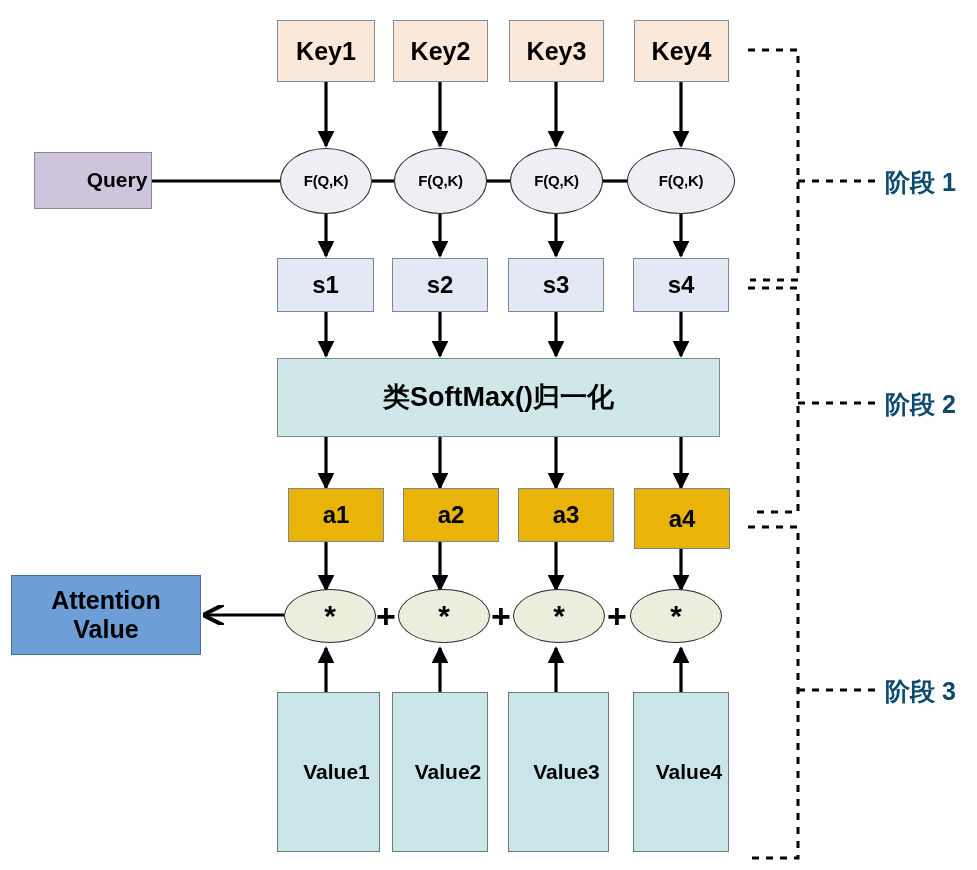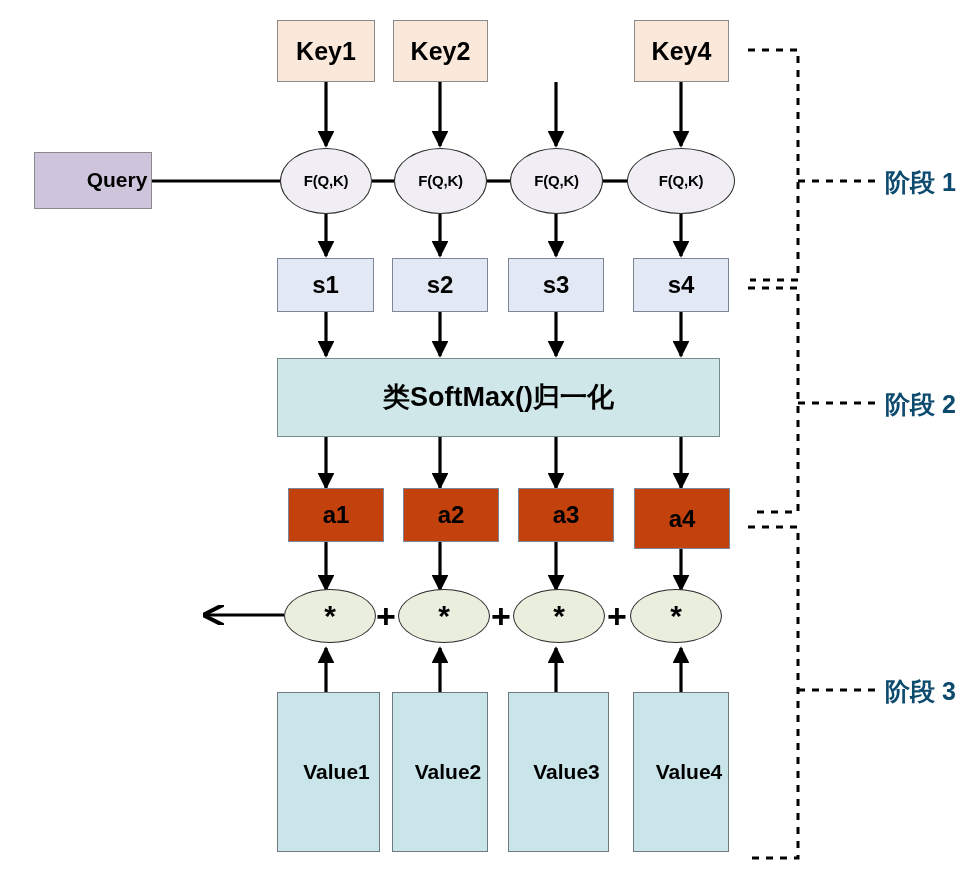--- a/index.html
+++ b/index.html
@@ -44,21 +44,21 @@
     background:#cec5dd;
     border-color:#8a8a8a;
     font-size:21px;
   }
   .score-box{
     background:#e3e9f4;
     border-color:#7d8696;
     font-size:24px;
   }
   .alpha-box{
-    background:#c2410c;
+    background:#eab308;
     border-color:#7d8696;
     font-size:24px;
   }
   .softmax-box{
     background:#cfe7e8;
     border-color:#7b8a8b;
     font-size:27px;
   }
   .value-box{
     background:#c9e5ea;
@@ -173,20 +173,23 @@
       <path d="M 798 690 L 878 690"></path>
     </g>
   </svg>
 
   <div class="node rect key-box" style="left:277px;top:20px;width:98px;height:62px;">
     <span>Key1</span>
   </div>
   <div class="node rect key-box" style="left:393px;top:20px;width:95px;height:62px;">
     <span>Key2</span>
   </div>
+  <div class="node rect key-box" style="left:509px;top:20px;width:95px;height:62px;">
+    <span>Key3</span>
+  </div>
   <div class="node rect key-box" style="left:634px;top:20px;width:95px;height:62px;">
     <span>Key4</span>
   </div>
 
   <div class="node rect query-box" style="left:34px;top:152px;width:118px;height:57px;padding-left:48px;">
     <span>Query</span>
   </div>
 
   <div class="node ellipse fqk" style="left:280px;top:148px;width:92px;height:66px;">
     <span>F(Q,K)</span>
@@ -247,20 +250,24 @@
   <div class="plus" style="left:373px;top:598px;width:26px;height:36px;">
     <span>+</span>
   </div>
   <div class="plus" style="left:488px;top:598px;width:26px;height:36px;">
     <span>+</span>
   </div>
   <div class="plus" style="left:604px;top:598px;width:26px;height:36px;">
     <span>+</span>
   </div>
 
+  <div class="node rect attn-box" style="left:11px;top:575px;width:190px;height:80px;">
+    <span>Attention</span>
+    <span>Value</span>
+  </div>
 
   <div class="node rect value-box" style="left:277px;top:692px;width:103px;height:160px;">
     <span>Value1</span>
   </div>
   <div class="node rect value-box" style="left:392px;top:692px;width:96px;height:160px;">
     <span>Value2</span>
   </div>
   <div class="node rect value-box" style="left:508px;top:692px;width:101px;height:160px;">
     <span>Value3</span>
   </div>

